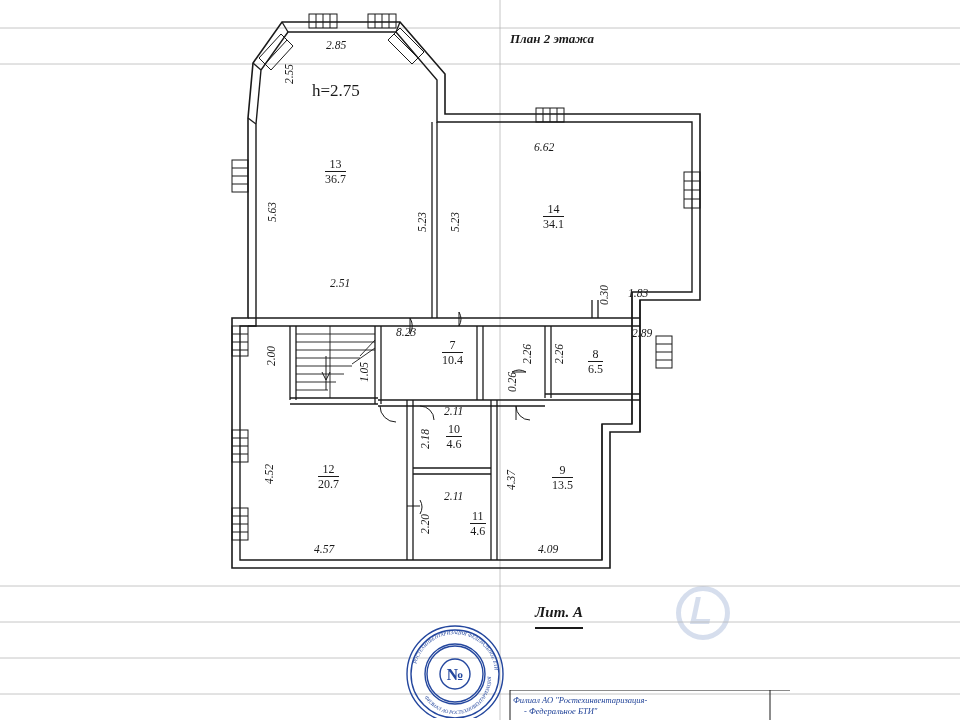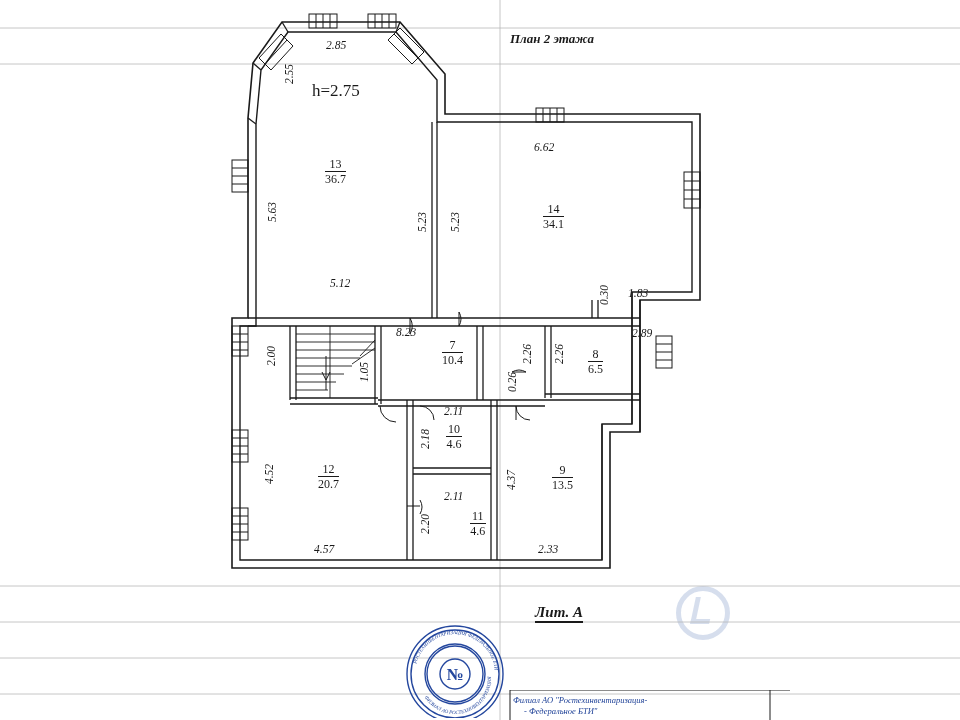--- a/index.html
+++ b/index.html
@@ -61,21 +61,21 @@
   }
   .room .area {
     display: block;
     padding-top: 1px;
   }
   .lit {
     font-style: italic;
     font-weight: bold;
     font-size: 15px;
     border-bottom: 2px solid #1a1a1a;
-    padding-bottom: 0;
+    padding-bottom: 6px;
   }
   .stamp-text {
     font-size: 8.5px;
     color: #1c3f96;
     font-family: "Liberation Serif", serif;
     font-style: italic;
     line-height: 1.25;
   }
   .watermark {
     position: absolute;
@@ -329,28 +329,28 @@
     <span class="num">12</span>
     <span class="area">20.7</span>
   </div>
   <div class="lbl room" style="left:552px; top:464px;">
     <span class="num">9</span>
     <span class="area">13.5</span>
   </div>
 
   <div class="lbl dim" style="left:326px; top:39px;">2.85</div>
   <div class="lbl dim" style="left:534px; top:141px;">6.62</div>
-  <div class="lbl dim" style="left:330px; top:277px;">5.12</div>
+  <div class="lbl dim" style="left:330px; top:277px;">2.51</div>
   <div class="lbl dim" style="left:628px; top:287px;">1.83</div>
   <div class="lbl dim" style="left:588px; top:327px;margin-left:44px;">2.89</div>
   <div class="lbl dim" style="left:396px; top:326px;">8.23</div>
   <div class="lbl dim" style="left:444px; top:405px;">2.11</div>
   <div class="lbl dim" style="left:444px; top:490px;">2.11</div>
   <div class="lbl dim" style="left:314px; top:543px;">4.57</div>
-  <div class="lbl dim" style="left:538px; top:543px;">2.33</div>
+  <div class="lbl dim" style="left:538px; top:543px;">4.09</div>
 
   <div class="lbl dim-v" style="left:283px; top:84px;">2.55</div>
   <div class="lbl dim-v" style="left:266px; top:222px;">5.63</div>
   <div class="lbl dim-v" style="left:416px; top:232px;">5.23</div>
   <div class="lbl dim-v" style="left:449px; top:232px;">5.23</div>
   <div class="lbl dim-v" style="left:598px; top:305px;">0.30</div>
   <div class="lbl dim-v" style="left:265px; top:366px;">2.00</div>
   <div class="lbl dim-v" style="left:358px; top:382px;">1.05</div>
   <div class="lbl dim-v" style="left:521px; top:364px;">2.26</div>
   <div class="lbl dim-v" style="left:553px; top:364px;">2.26</div>

